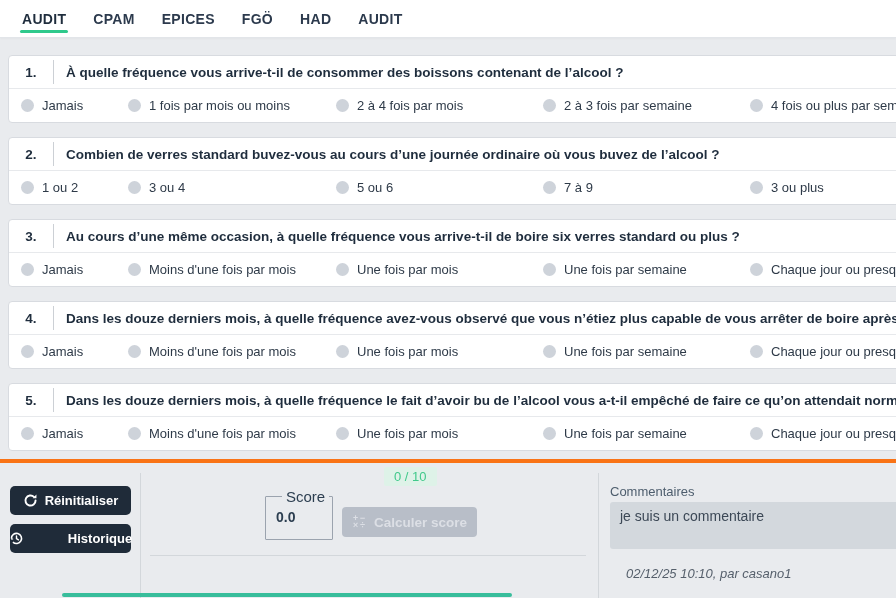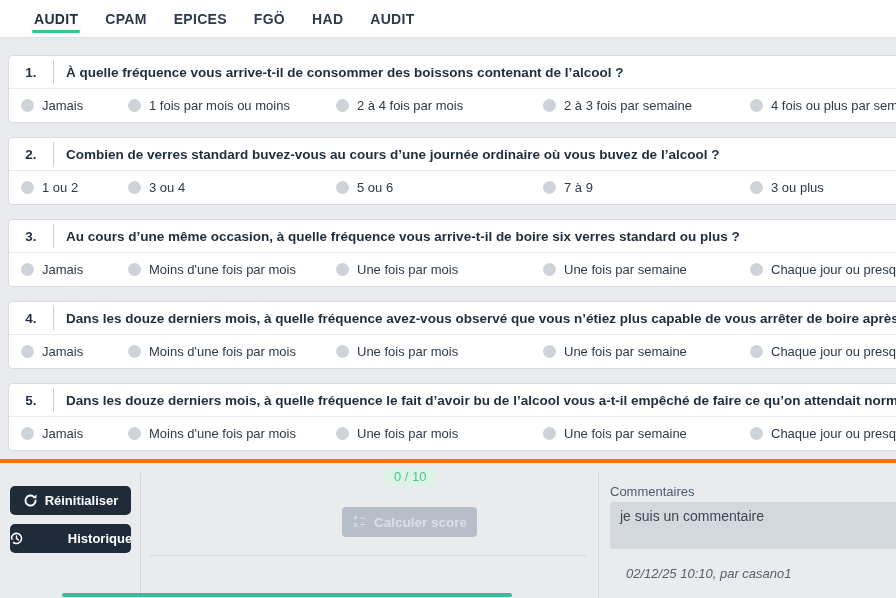--- a/index.html
+++ b/index.html
@@ -2,21 +2,21 @@
 <html><head>
 <meta charset="utf-8">
 <style>
   * { margin:0; padding:0; box-sizing:border-box; }
   html,body { width:896px; height:598px; overflow:hidden; }
   body { font-family:"Liberation Sans", sans-serif; background:#e9ebee; color:#22303e; }
   .app { position:relative; width:896px; height:598px; overflow:hidden; }
 
   
   .tabbar { background:#fff; height:38px; display:flex; align-items:stretch;
-            padding-left:32px; gap:23px; border-bottom:1px solid #e2e5e9;
+            padding-left:20px; gap:23px; border-bottom:1px solid #e2e5e9;
             box-shadow:0 1px 2px rgba(0,0,0,0.03); }
   .tab { display:flex; align-items:center; font-size:14px; font-weight:700;
          color:#2c3a4d; letter-spacing:0.3px; cursor:pointer; position:relative; padding:0 2px; }
   .tab.active { color:#1f2d3d; }
   .tab.active::after { content:""; position:absolute; left:0; right:0; bottom:4px;
                        height:3px; background:#2fc98c; border-radius:2px; }
 
   
   .content { padding:17px 0 0 8px; }
   .qcard { width:1045px; background:#fff; border:1px solid #d8dbe0; border-radius:4px;
@@ -256,20 +256,24 @@
 
     <button class="dark-btn history">
       <svg width="15" height="15" viewBox="0 0 16 16">
         <path d="M2.6 8a5.4 5.4 0 1 1 1.6 3.8" fill="none" stroke="#ffffff" stroke-width="1.7"></path>
         <path d="M2.2 7.2l.5 2.4 2.2-1.2z" fill="#ffffff"></path>
         <path d="M8 5.2v3l2.1 1.2" fill="none" stroke="#ffffff" stroke-width="1.5" stroke-linecap="round"></path>
       </svg>
       <span>Historique</span>
     </button>
 
+    <fieldset class="score-fieldset">
+      <legend>Score</legend>
+      <div class="score-value">0.0</div>
+    </fieldset>
 
     <div class="score-badge">0 / 10</div>
 
     <button class="calc-btn" disabled="">
       <span class="calc-icon">
           <i>+</i>
           <i>−</i>
           <i>×</i>
           <i>÷</i>
         </span>

